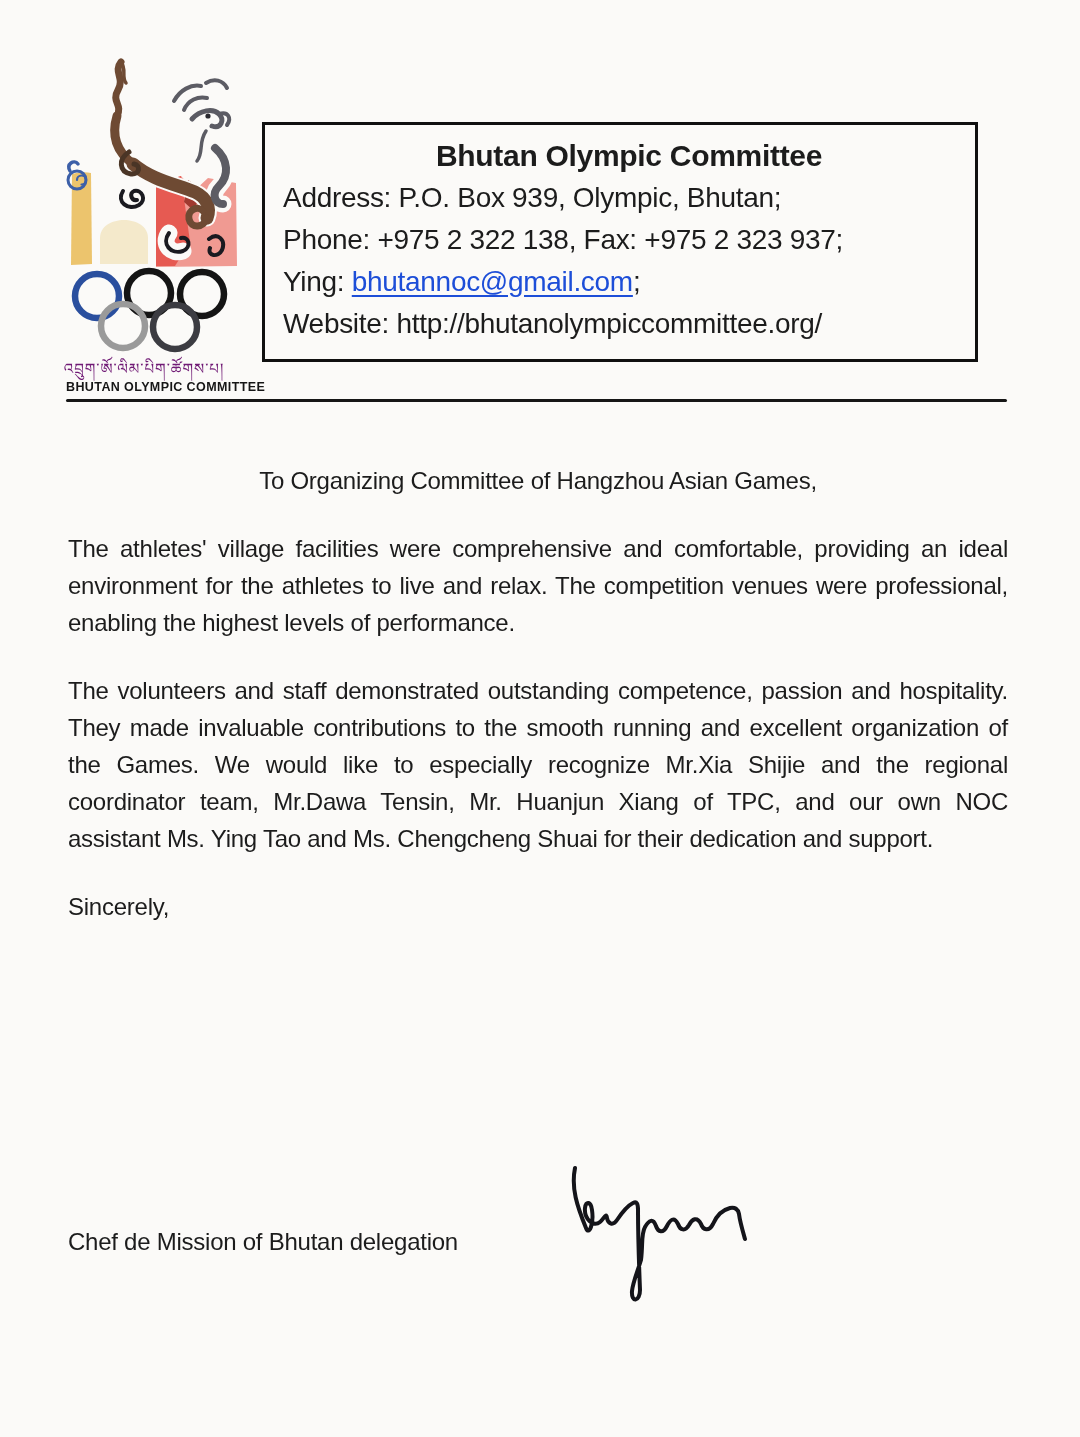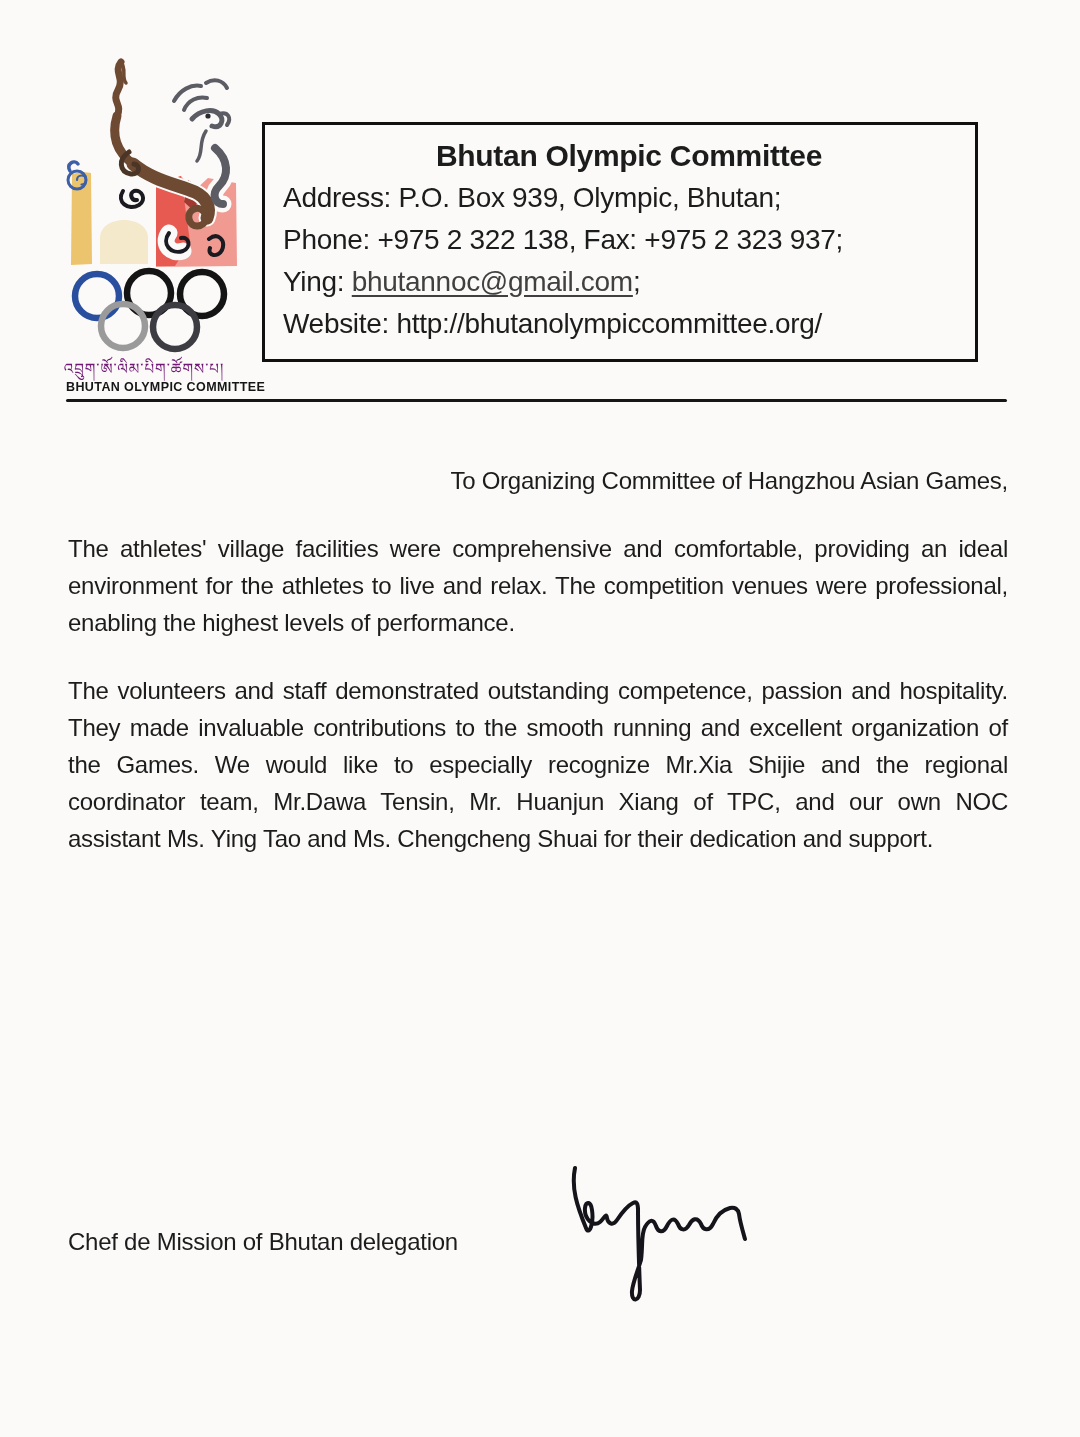--- a/index.html
+++ b/index.html
@@ -31,28 +31,28 @@
   .info-box{
     position:absolute;left:262px;top:122px;width:716px;height:240px;
     border:3px solid #101010;box-sizing:border-box;
     padding:8px 0 0 18px;
   }
   .info-title{
     text-align:center;font-weight:bold;font-size:30px;
     margin:6px 0 4px 0;letter-spacing:-0.3px;
   }
   .info-line{font-size:28px;line-height:42px;letter-spacing:-0.3px;white-space:nowrap;}
-  .email-link{text-decoration:underline;text-underline-offset:4px;color:#404040;}
+  .email-link{text-decoration:underline;text-underline-offset:4px;color:#1d4ed8;}
   
   .letter-body{
     position:absolute;left:68px;top:462px;width:940px;
     font-size:24px;line-height:37px;letter-spacing:-0.25px;
   }
   .letter-body p{margin:0 0 31px 0;text-align:justify;}
-  .letter-body p.salutation{text-align:right;}
+  .letter-body p.salutation{text-align:center;}
   .letter-body .closing{margin:0;text-align:left;}
   .signoff{
     position:absolute;left:68px;top:1228px;
     font-size:24px;letter-spacing:-0.25px;white-space:nowrap;text-align:center;
   }
   .signature-svg{position:absolute;left:545px;top:1146px;}
   
   .c-yellow{fill:var(--logo_yellow);}
   .c-cream{fill:var(--logo_cream);}
   .c-pink{fill:var(--logo_pink);}
@@ -134,20 +134,21 @@
     <div class="info-line">Address: P.O. Box 939, Olympic, Bhutan;</div>
     <div class="info-line">Phone: +975 2 322 138, Fax: +975 2 323 937;</div>
     <div class="info-line"><span>Ying: </span><span class="email-link">bhutannoc@gmail.com</span><span>;</span></div>
     <div class="info-line">Website: http://bhutanolympiccommittee.org/</div>
   </div>
 
   <div class="letter-body">
     <p class="salutation">To Organizing Committee of Hangzhou Asian Games,</p>
     <p>The athletes' village facilities were comprehensive and comfortable, providing an ideal environment for the athletes to live and relax. The competition venues were professional, enabling the highest levels of performance.</p>
     <p>The volunteers and staff demonstrated outstanding competence, passion and hospitality. They made invaluable contributions to the smooth running and excellent organization of the Games. We would like to especially recognize Mr.Xia Shijie and the regional coordinator team, Mr.Dawa Tensin, Mr. Huanjun Xiang of TPC, and our own NOC assistant Ms. Ying Tao and Ms. Chengcheng Shuai for their dedication and support.</p>
+    <div class="closing">Sincerely,</div>
   </div>
 
   <div class="signoff">Chef de Mission of Bhutan delegation</div>
 
   <svg class="signature-svg" width="260" height="180" viewBox="0 0 260 180" aria-hidden="true">
     <path class="sig" d="M30,22
       C26,42 32,60 41,82
       C44,90 49,78 47,64
       C46,56 41,54 40,62
       C39,72 48,82 55,76

